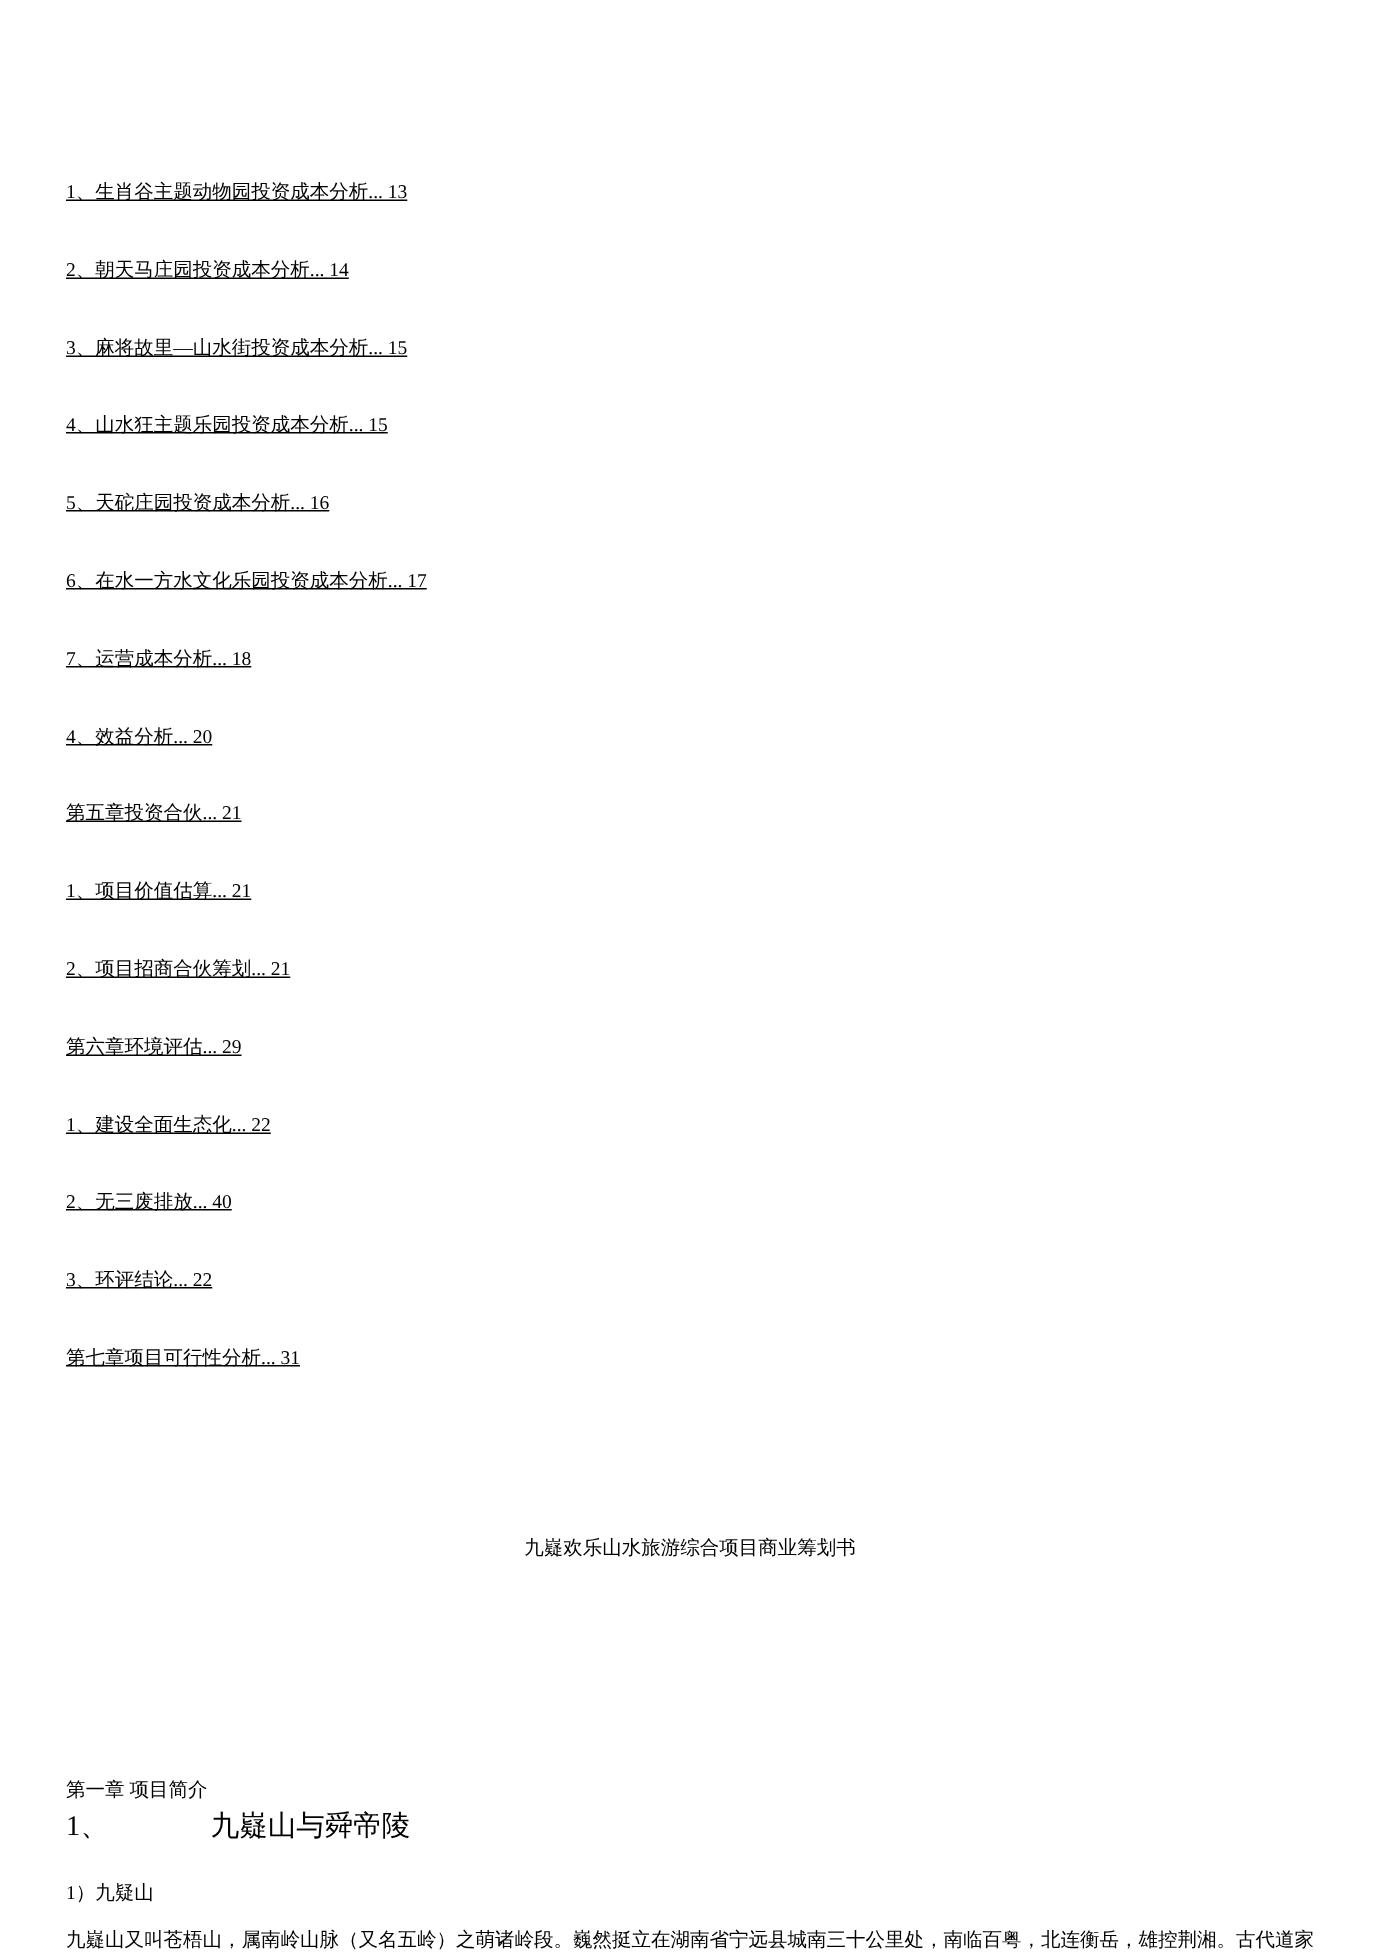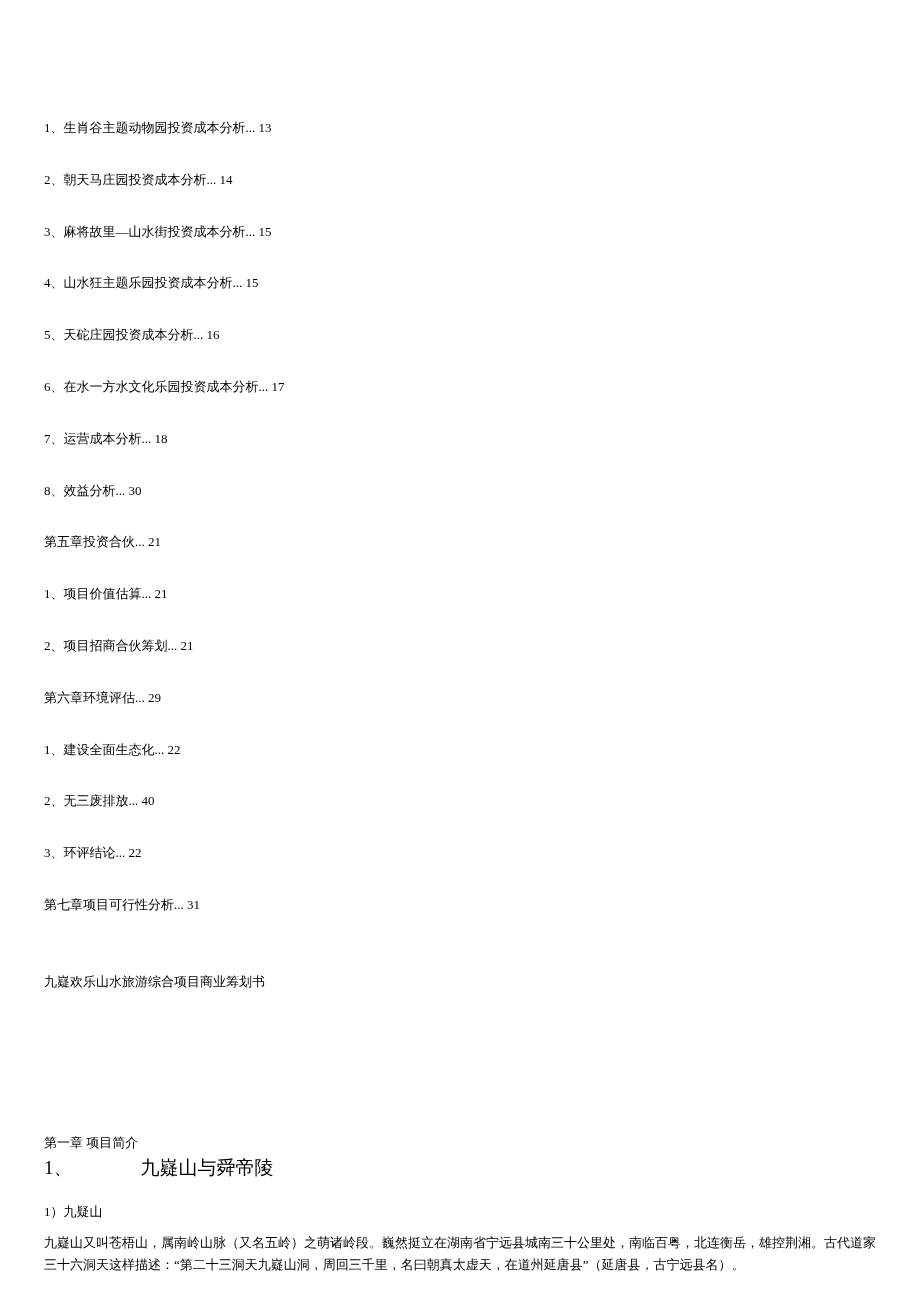--- a/index.html
+++ b/index.html
@@ -12,23 +12,25 @@
       font-family: "SimSun", "宋体", serif;
       width: 920px;
       min-height: 1302px;
       padding: 118px 44px 40px 44px;
       font-size: 13px;
       line-height: 1.6;
       color: #000000;
     }
     .toc-item {
       margin-bottom: 31px;
+      text-decoration: underline;
     }
     .title-center {
-      margin-top: 56px;
+      text-align: center;
+      margin-top: 106px;
       margin-bottom: 140px;
       font-size: 13px;
     }
     .chapter-heading {
       font-size: 13px;
     }
     .section-heading {
       margin-bottom: 18px;
       font-size: 19px;
     }
@@ -53,21 +55,21 @@
 </head>
 <body>
 
 <div class="toc-item">1、生肖谷主题动物园投资成本分析... 13</div>
 <div class="toc-item">2、朝天马庄园投资成本分析... 14</div>
 <div class="toc-item">3、麻将故里—山水街投资成本分析... 15</div>
 <div class="toc-item">4、山水狂主题乐园投资成本分析... 15</div>
 <div class="toc-item">5、天砣庄园投资成本分析... 16</div>
 <div class="toc-item">6、在水一方水文化乐园投资成本分析... 17</div>
 <div class="toc-item">7、运营成本分析... 18</div>
-<div class="toc-item">8、效益分析... 30</div>
+<div class="toc-item">4、效益分析... 20</div>
 <div class="toc-item">第五章投资合伙... 21</div>
 <div class="toc-item">1、项目价值估算... 21</div>
 <div class="toc-item">2、项目招商合伙筹划... 21</div>
 <div class="toc-item">第六章环境评估... 29</div>
 <div class="toc-item">1、建设全面生态化... 22</div>
 <div class="toc-item">2、无三废排放... 40</div>
 <div class="toc-item">3、环评结论... 22</div>
 <div class="toc-item">第七章项目可行性分析... 31</div>
 
 <div class="title-center">九嶷欢乐山水旅游综合项目商业筹划书</div>

